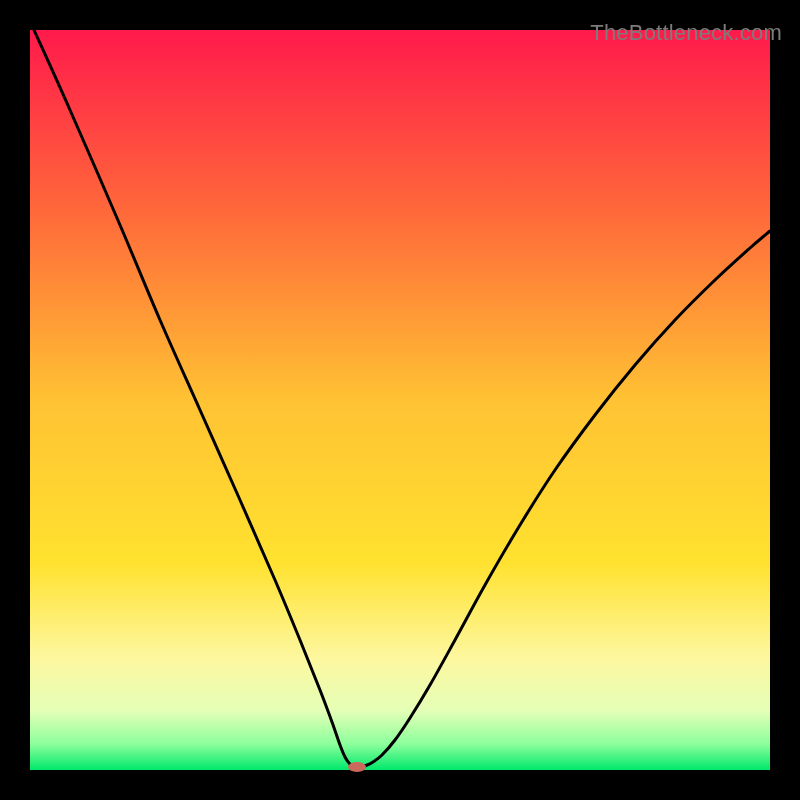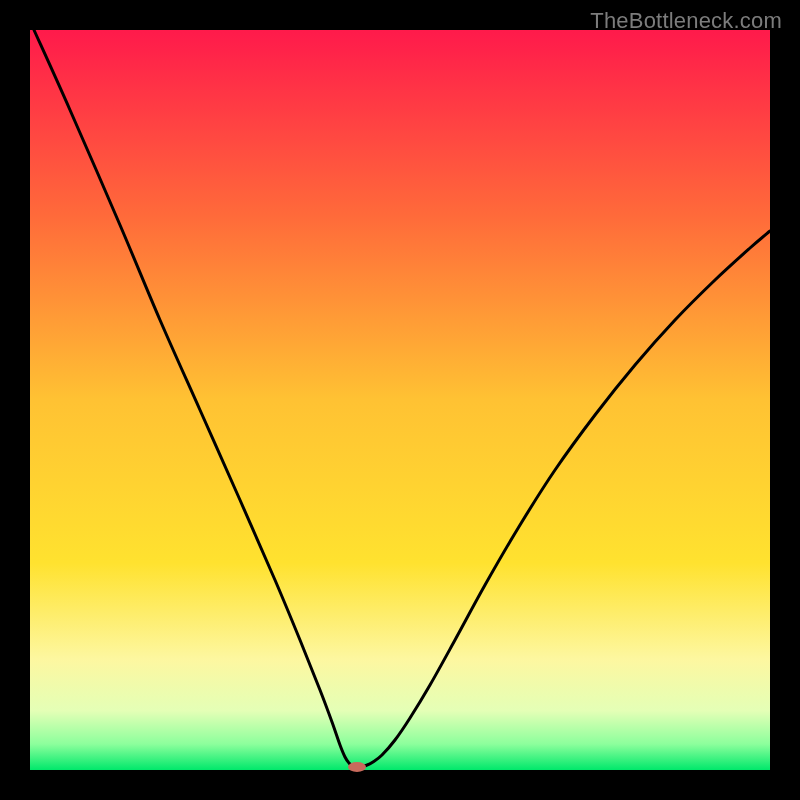--- a/index.html
+++ b/index.html
@@ -12,21 +12,21 @@
     overflow: hidden;
   }
   .frame {
     position: absolute;
     left: 0; top: 0;
     width: 800px; height: 800px;
     background: #000;
   }
   .watermark {
     position: absolute;
-    top: 8px;
+    top: 20px;
     right: 18px;
     font-size: 22px;
     font-weight: 500;
     color: #7c7c7c;
     letter-spacing: 0.2px;
     user-select: none;
     text-align: right;
   }
   svg {
     position: absolute;

